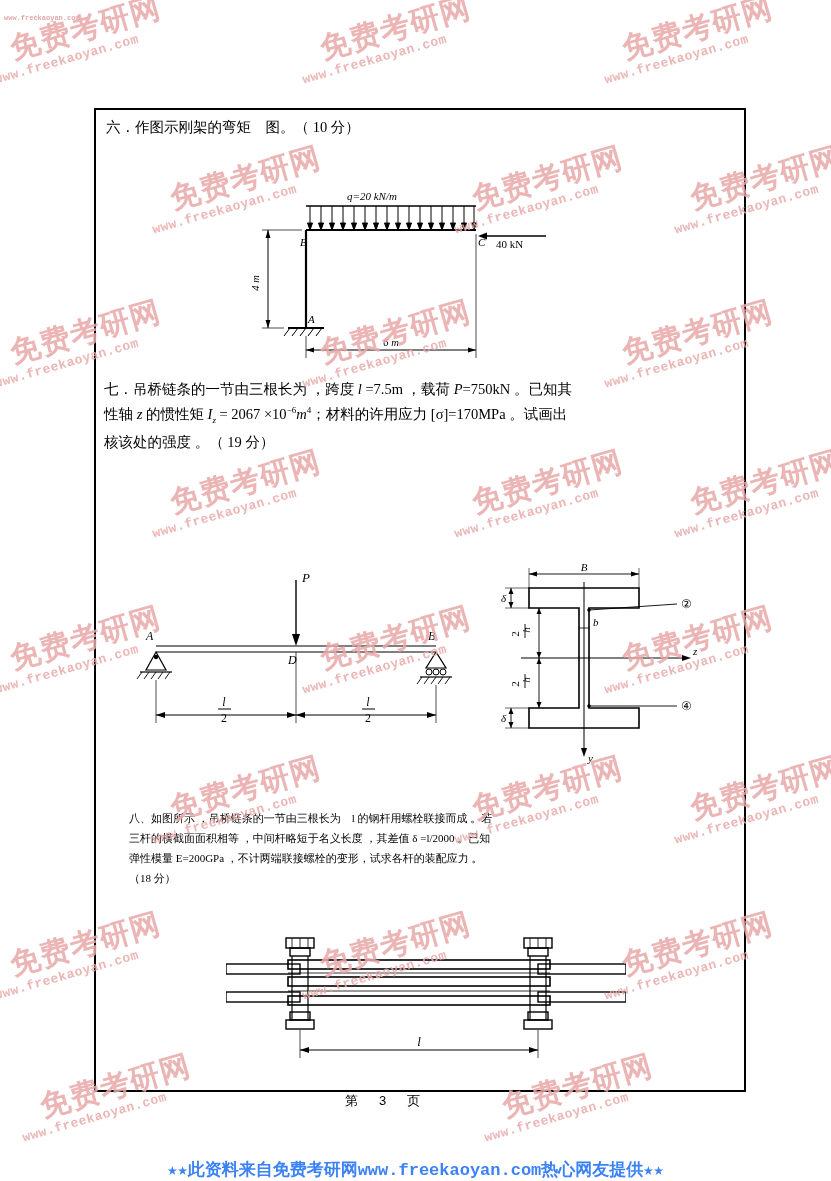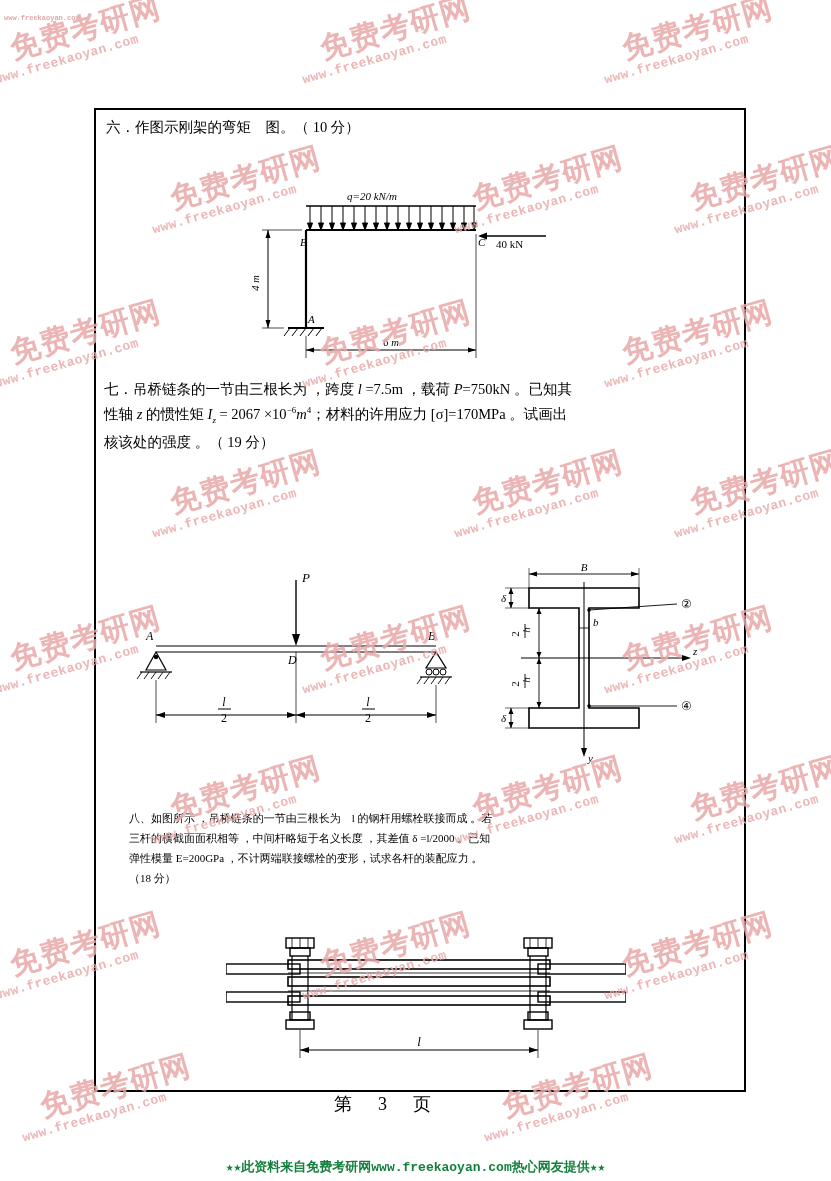--- a/index.html
+++ b/index.html
@@ -92,36 +92,36 @@
   #fig-beam  { left: 20px;  top: 450px; width: 360px; height: 215px; }
   #fig-sect  { left: 385px; top: 450px; width: 250px; height: 215px; }
   #fig-chain { left: 130px; top: 810px; width: 400px; height: 160px; }
 
   .footer-page {
     position: absolute;
     left: 0;
     top: 1092px;
     width: 769px;
     text-align: center;
-    font-size: 18px;
-    font-family: Liberation Serif, serif;
+    font-size: 13px;
+    font-family: Liberation Sans, sans-serif;
     letter-spacing: 4px;
     z-index: 4;
   }
 
   .bottom-banner {
     position: absolute;
     left: 0;
     top: 1158px;
     width: 831px;
     text-align: center;
-    font-size: 13px;
+    font-size: 17px;
     font-family: "Liberation Mono", monospace;
     font-weight: bold;
-    color: #15803d;
+    color: #3b82f6;
     z-index: 6;
   }
 
   svg text {
     font-family: "Liberation Serif", serif;
   }
 </style>
 </head>
 <body>
 

